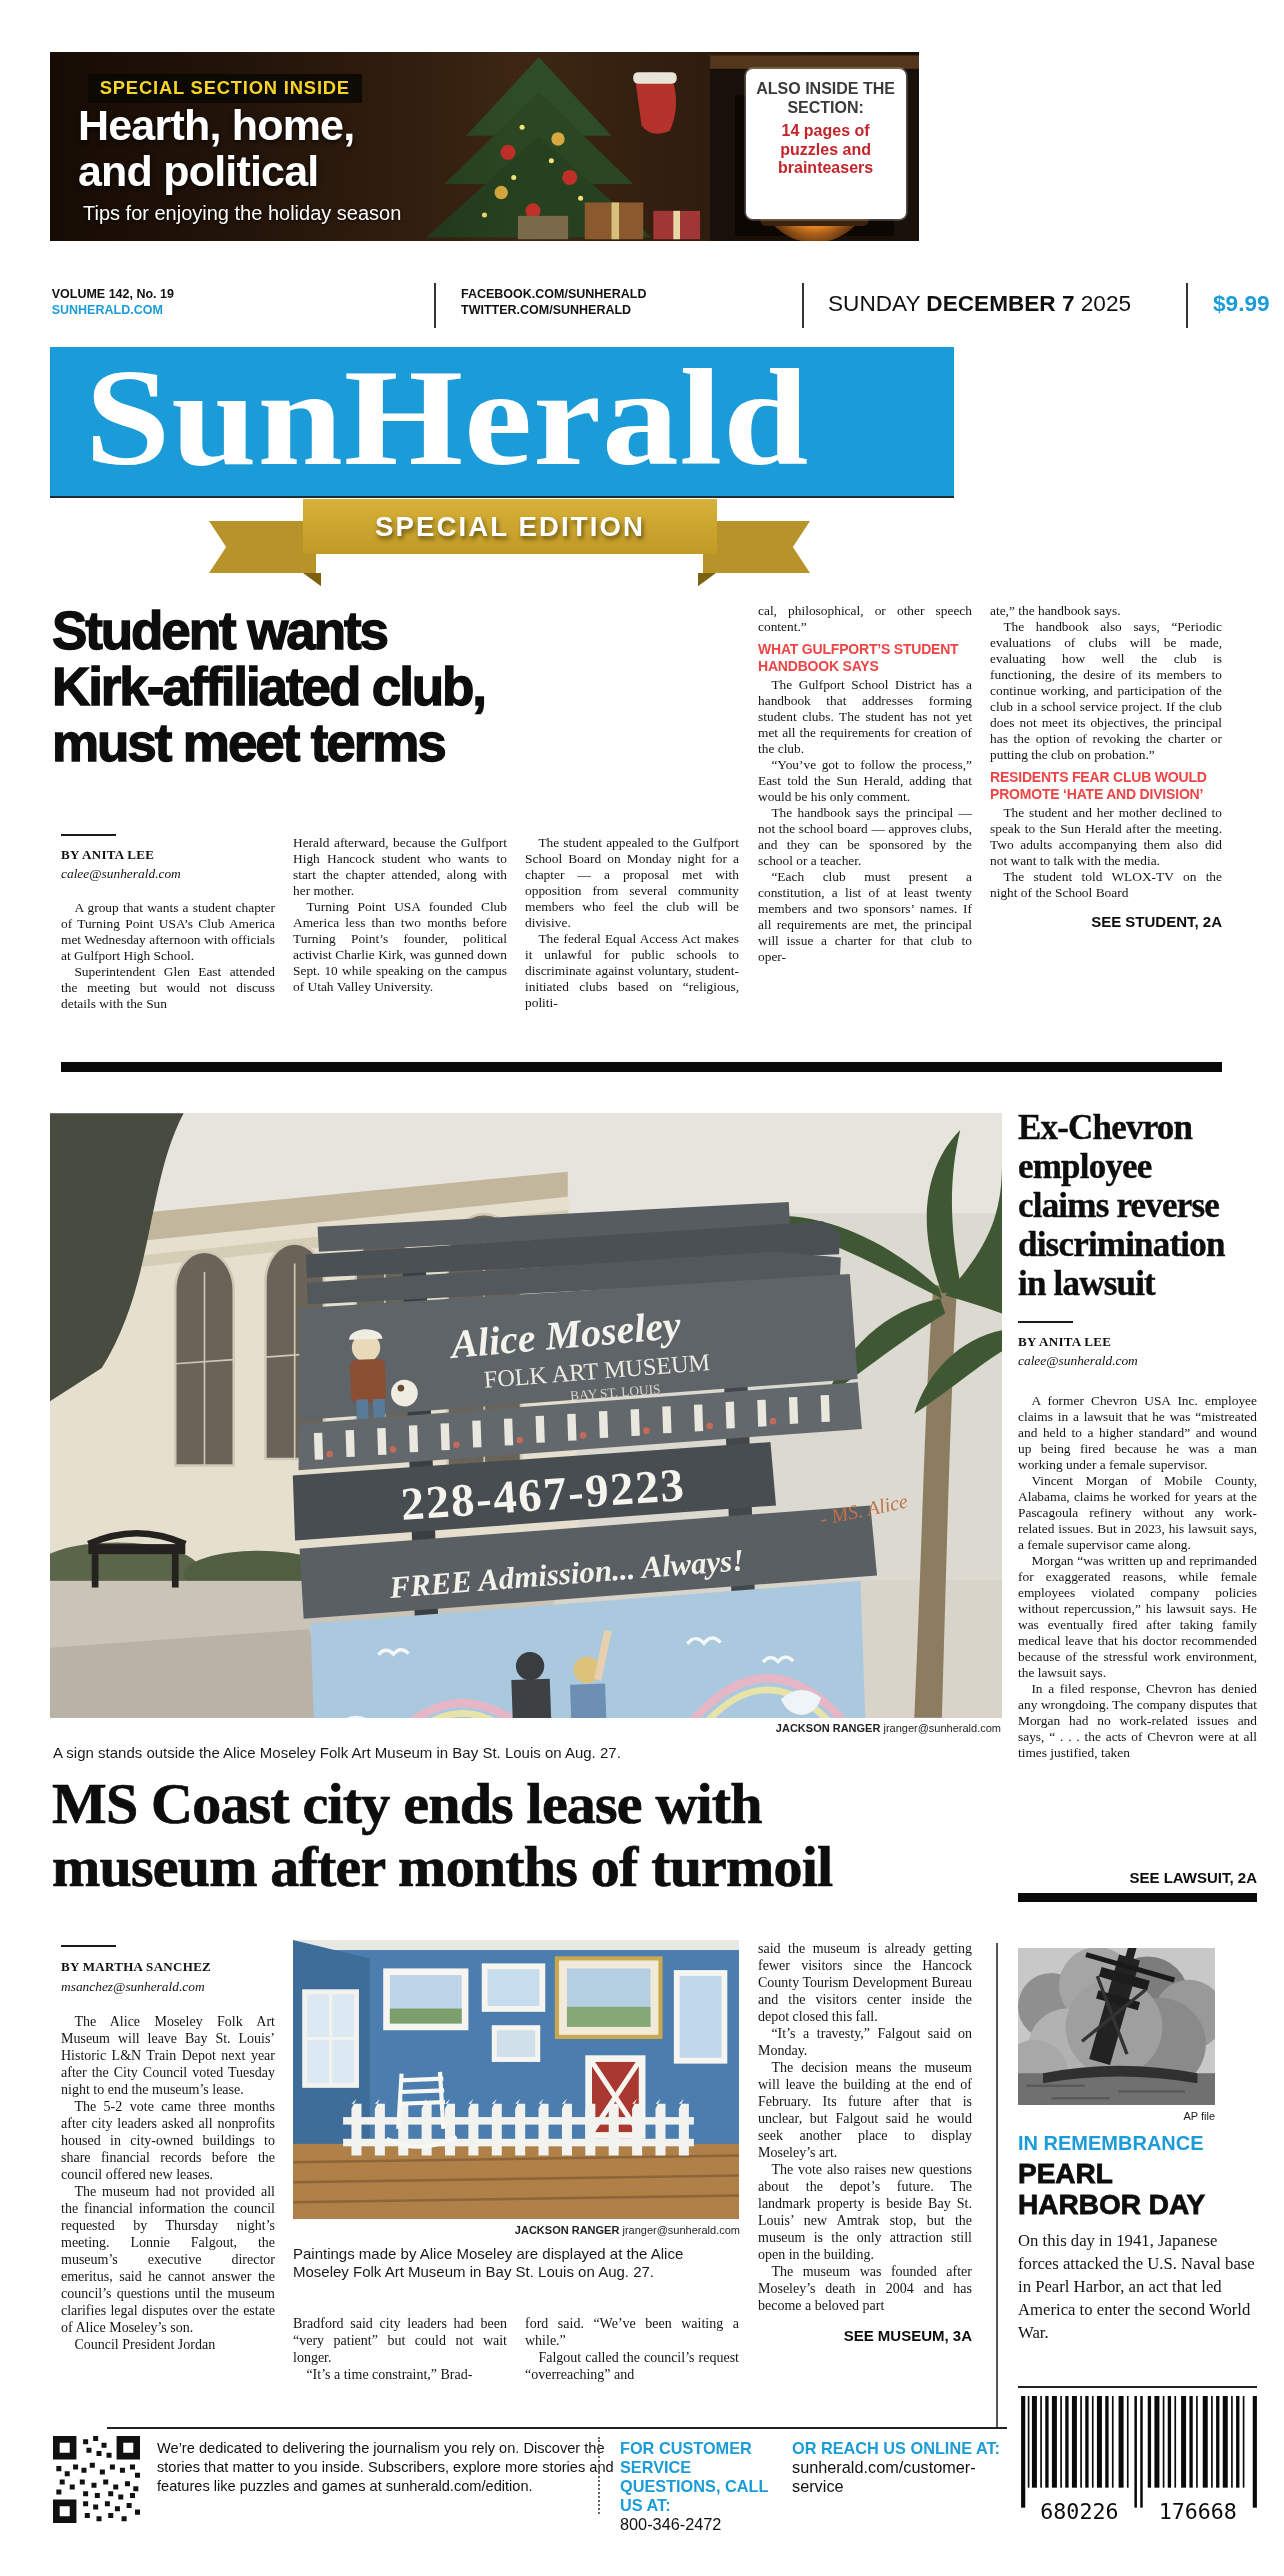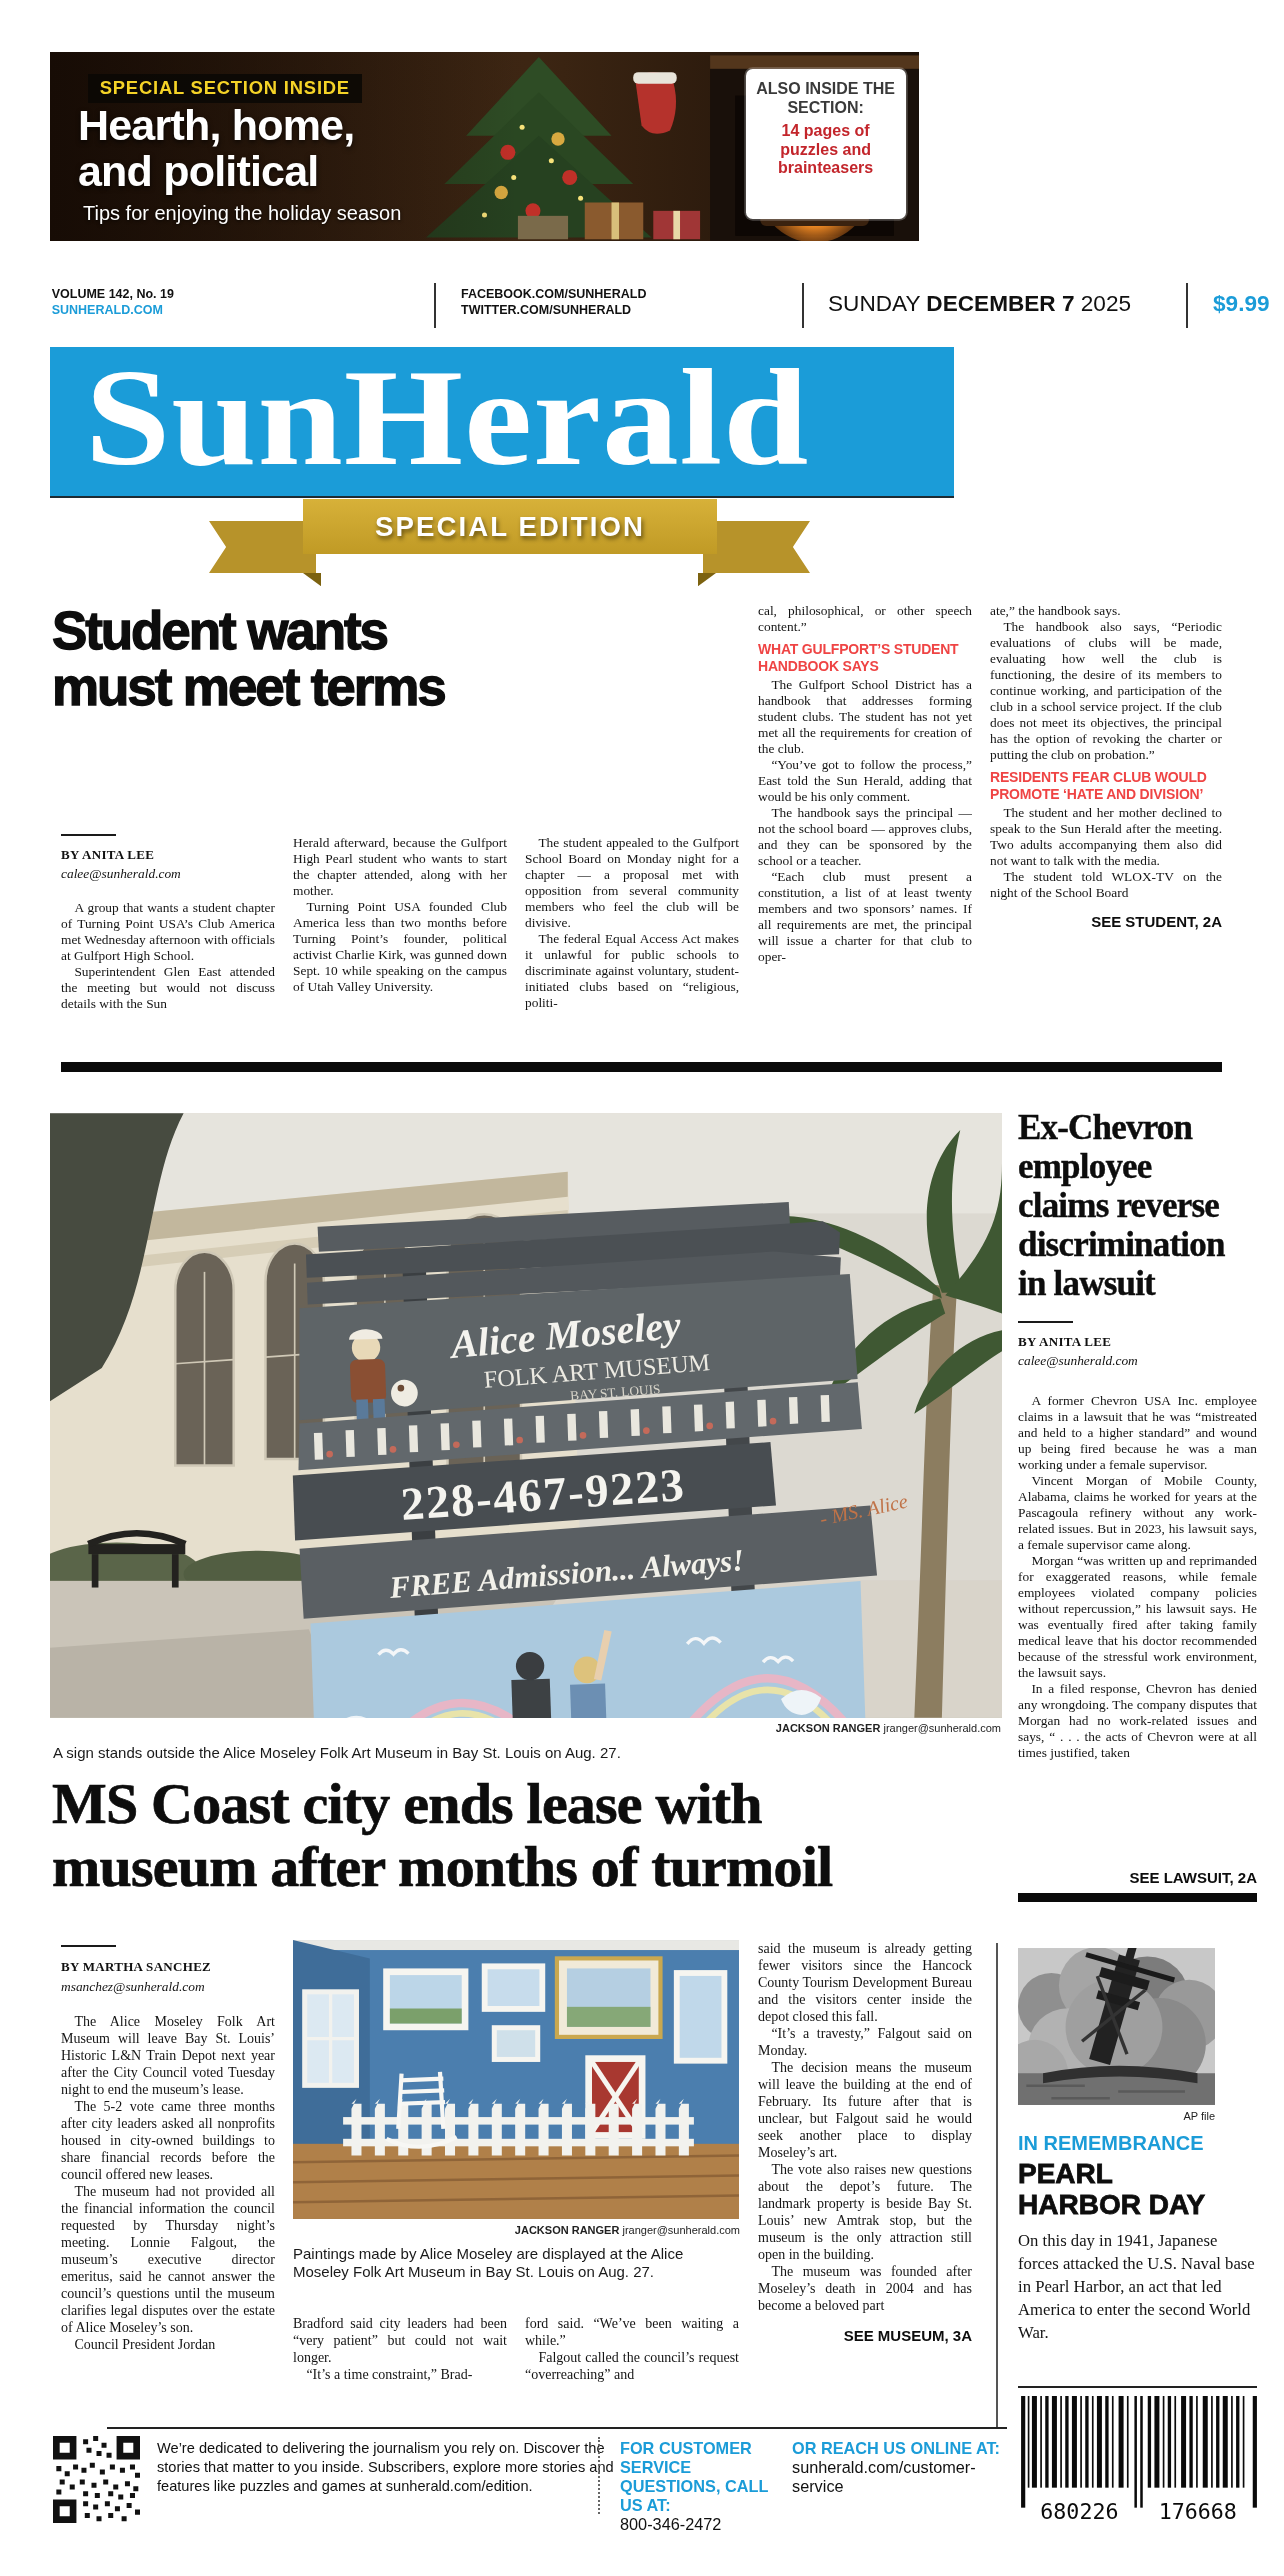--- a/index.html
+++ b/index.html
@@ -177,35 +177,36 @@
     <div class="wing r"></div>
     <div class="fold l"></div>
     <div class="fold r"></div>
     <div class="band">
         <div>SPECIAL EDITION</div>
       </div>
   </div>
 
   <div class="abs h-black hl1">
       <div>Student wants</div>
+      <div>Kirk-affiliated club,</div>
       <div>must meet terms</div>
     </div>
 
   <div class="col" style="left:61px;top:834px;height:219px;">
     <div class="hairline"></div>
     <div class="byline">BY ANITA LEE</div>
     <div class="bemail">calee@sunherald.com</div>
     <div class="bgap"></div>
     <div>
         <p class="blk para">A group that wants a student chapter of Turning Point USA’s Club America met Wednesday afternoon with officials at Gulfport High School.</p>
         <p class="blk para">Superintendent Glen East attended the meeting but would not discuss details with the Sun</p>
       </div>
   </div>
   <div class="col" style="left:293px;top:835px;height:216px;">
-      <p class="blk para noind">Herald afterward, because the Gulfport High Pearl student who wants to start the chapter attended, along with her mother.</p>
+      <p class="blk para noind">Herald afterward, because the Gulfport High Hancock student who wants to start the chapter attended, along with her mother.</p>
       <p class="blk para">Turning Point USA founded Club America less than two months before Turning Point’s founder, political activist Charlie Kirk, was gunned down Sept. 10 while speaking on the campus of Utah Valley University.</p>
     </div>
   <div class="col" style="left:525px;top:835px;height:216px;">
       <p class="blk para">The student appealed to the Gulfport School Board on Monday night for a chapter — a proposal met with opposition from several community members who feel the club will be divisive.</p>
       <p class="blk para">The federal Equal Access Act makes it unlawful for public schools to discriminate against voluntary, student-initiated clubs based on “religious, politi-</p>
     </div>
   <div class="col" style="left:758px;top:603px;height:449px;">
       <p class="blk para noind">cal, philosophical, or other speech content.”</p>
       <p class="blk subhead">WHAT GULFPORT’S STUDENT HANDBOOK SAYS</p>
       <p class="blk para">The Gulfport School District has a handbook that addresses forming student clubs. The student has not yet met all the requirements for creation of the club.</p>

